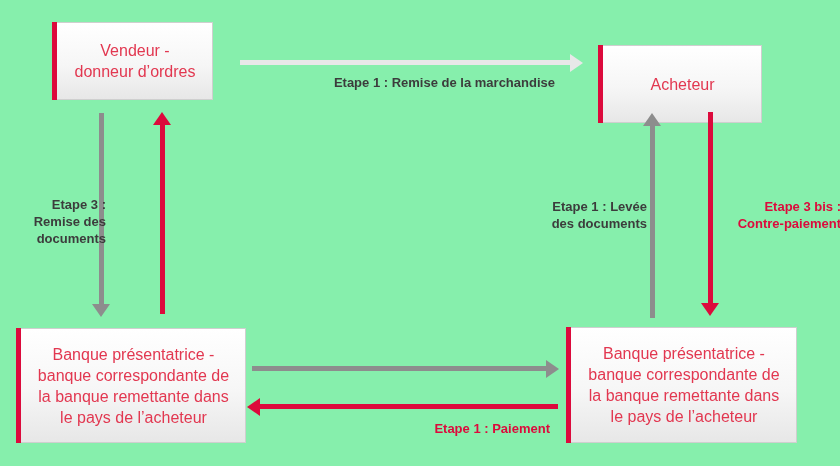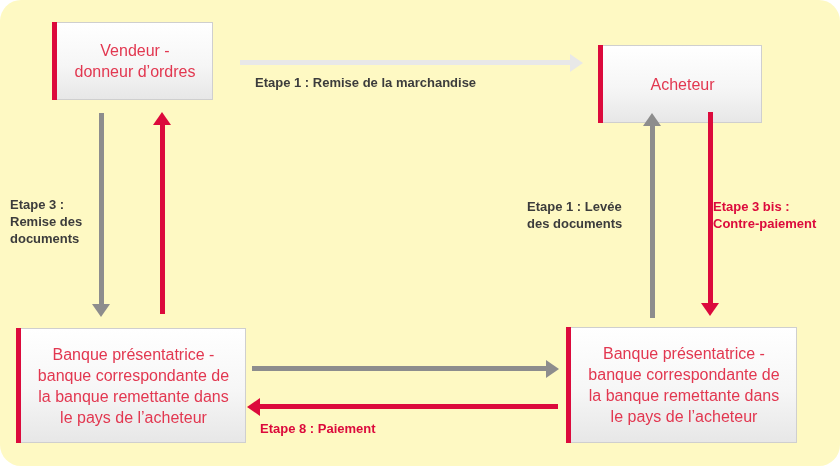--- a/index.html
+++ b/index.html
@@ -8,23 +8,22 @@
     --gray:#8d8d8d;
     --lightgray:#e8e8e8;
     --dark:#3c3c3c;
   }
   *{margin:0;padding:0;box-sizing:border-box;}
   html,body{background:#ffffff;}
   body{font-family:"Liberation Sans","DejaVu Sans",sans-serif;}
   .diagram{
     position:relative;
     width:840px;height:466px;
-    background:#fef9c3;
+    background:#86efac;
     overflow:hidden;
-    border-radius:21px;
   }
   .box{
     position:absolute;
     background:linear-gradient(180deg,#ffffff 0%,#f6f6f6 55%,#e7e7e7 100%);
     border:1px solid #cfcfcf;
     display:flex;align-items:center;justify-content:center;
     text-align:center;
   }
   .box .redbar{
     position:absolute;left:-1px;top:-1px;bottom:-1px;width:5px;
@@ -32,21 +31,21 @@
   }
   .box-label{
     color:var(--box-red);
     font-size:16px;line-height:21px;
     white-space:pre-line;
     padding-left:5px;
   }
   .step-label{
     position:absolute;
     font-size:13px;font-weight:bold;line-height:17px;
-    text-align:left;white-space:pre-line;
+    text-align:right;white-space:pre-line;
   }
   .step-label.dark{color:var(--dark);}
   .step-label.red{color:var(--red);}
   .shaft{position:absolute;}
   .shaft.h{height:5px;}
   .shaft.v{width:5px;}
   .bg-gray{background:var(--gray);}
   .bg-red{background:var(--red);}
   .bg-light{background:var(--lightgray);}
   .head{position:absolute;width:0;height:0;}
@@ -130,15 +129,15 @@
 
   <div>
     <div class="shaft h bg-gray" style="left:252px;top:366px;width:295px;"></div>
     <div class="head right c-gray" style="left:546px;top:360px;"></div>
   </div>
 
   <div>
     <div class="head left c-red" style="left:247px;top:398px;"></div>
     <div class="shaft h bg-red" style="left:259px;top:404px;width:299px;"></div>
   </div>
-  <div class="step-label red" style="left:260px;top:420px;width:290px;">Etape 8 : Paiement</div>
+  <div class="step-label red" style="left:260px;top:420px;width:290px;">Etape 1 : Paiement</div>
 
 </div>
 
 </body></html>

